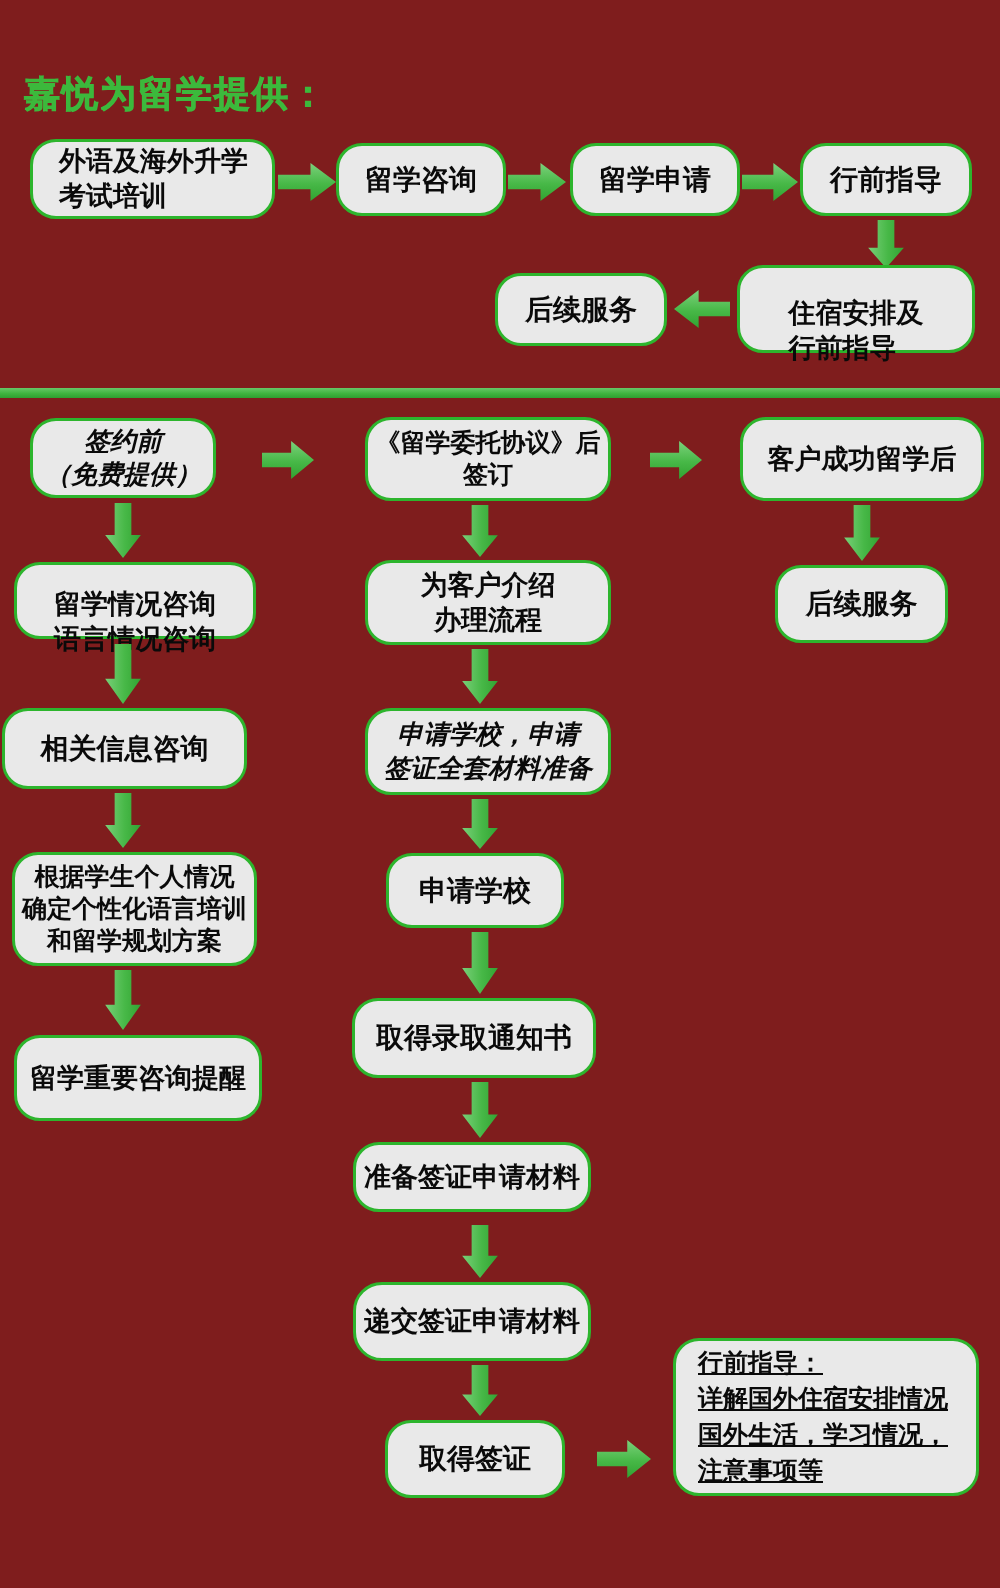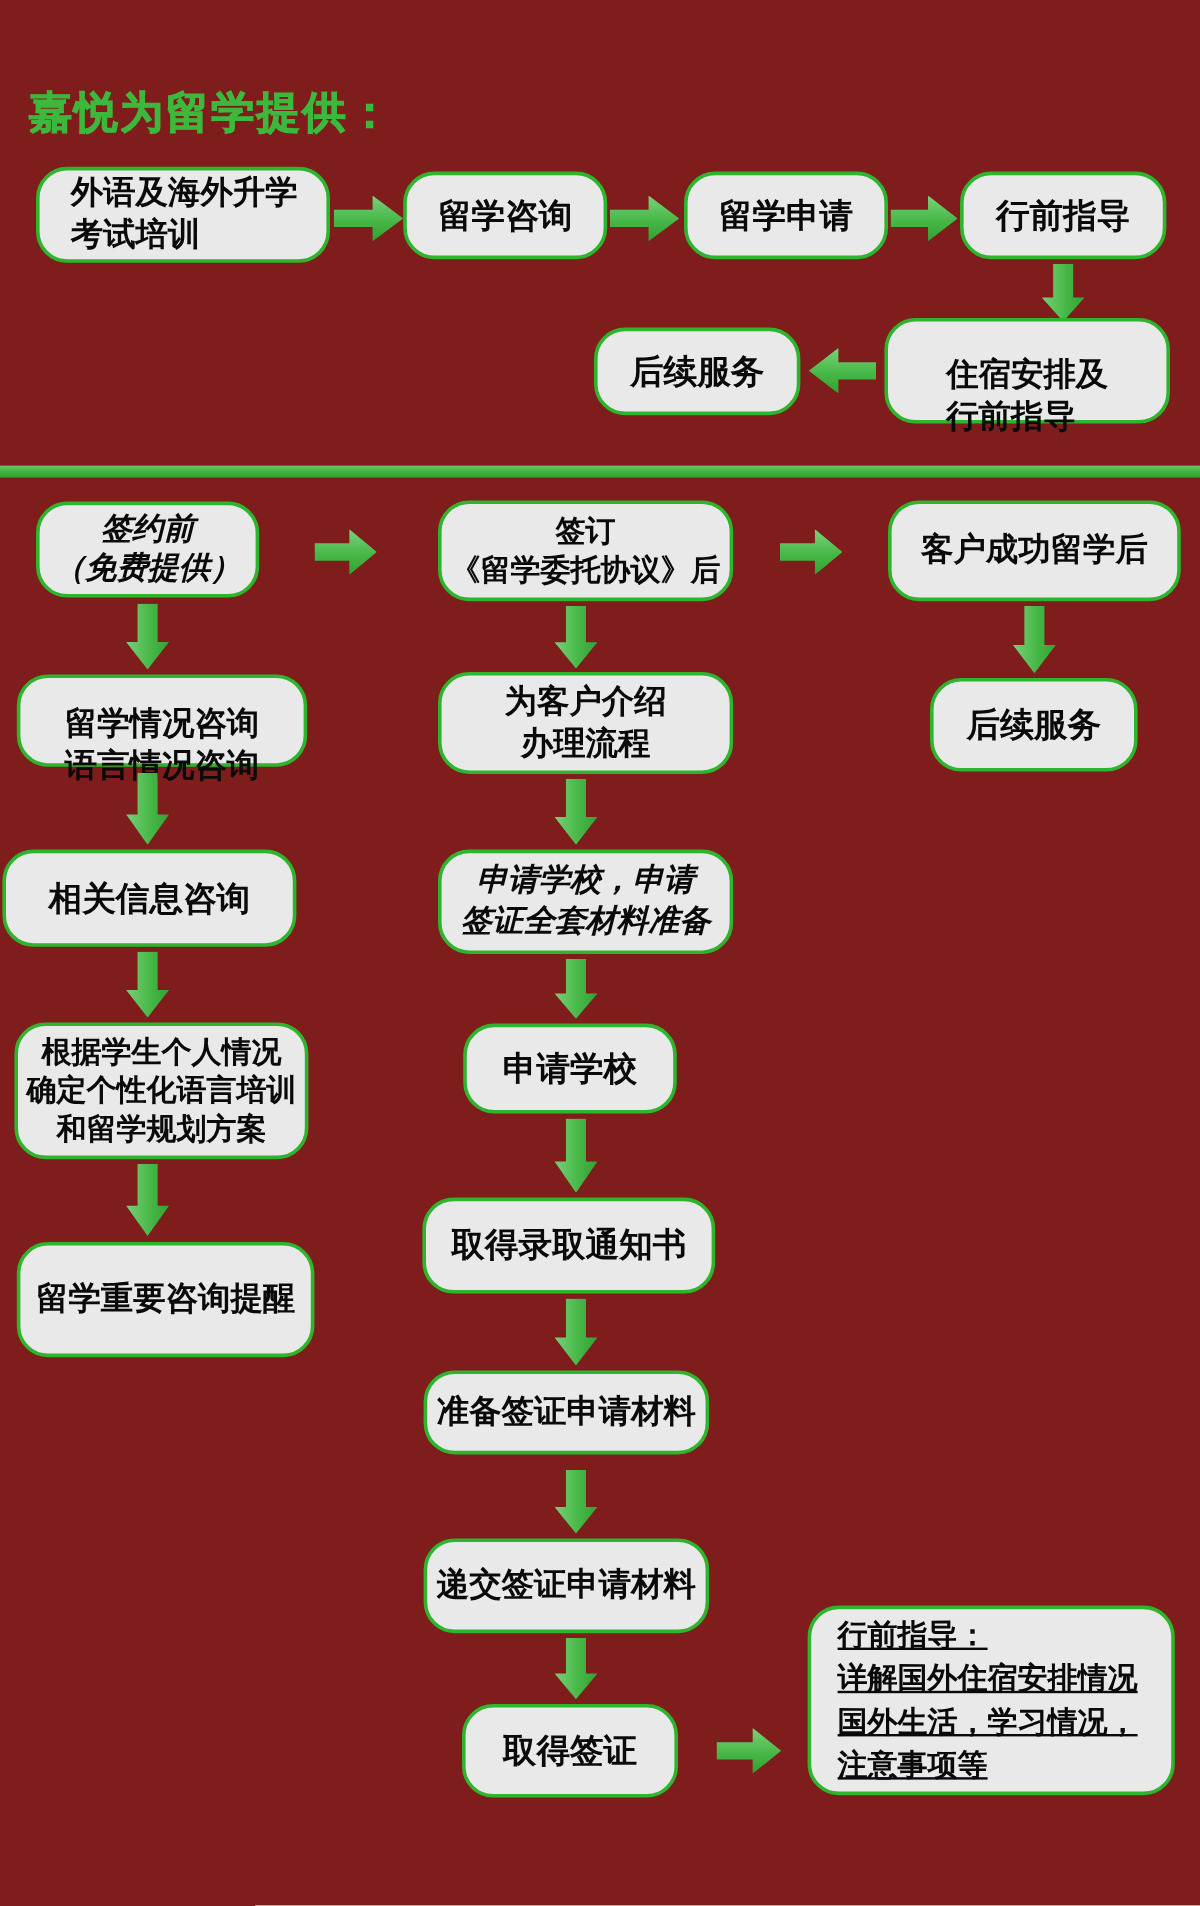--- a/index.html
+++ b/index.html
@@ -101,22 +101,22 @@
   <div class="box" style="left:30px;top:418px;width:186px;height:80px;">
     <div class="inner fs26">
       <div>签约前</div>
       <div>（免费提供）</div>
     </div>
   </div>
   <div class="arrow arrow-r" style="left:262px;top:441px;width:52px;height:38px;"></div>
 
   <div class="box" style="left:365px;top:417px;width:246px;height:84px;">
     <div class="inner fs25">
+      <div>《留学委托协议》后</div>
       <div>签订</div>
-      <div>《留学委托协议》后</div>
     </div>
   </div>
   <div class="arrow arrow-r" style="left:650px;top:441px;width:52px;height:38px;"></div>
 
   <div class="box" style="left:740px;top:417px;width:244px;height:84px;">
     <div class="inner fs27">客户成功留学后</div>
   </div>
 
   <div class="arrow arrow-d" style="left:104px;top:503px;width:38px;height:55px;"></div>
   <div class="box" style="left:14px;top:562px;width:242px;height:77px;">
@@ -134,21 +134,21 @@
   <div class="arrow arrow-d" style="left:104px;top:793px;width:38px;height:55px;"></div>
   <div class="box" style="left:12px;top:852px;width:245px;height:114px;">
     <div class="inner fs25">
       <div>根据学生个人情况</div>
       <div>确定个性化语言培训</div>
       <div>和留学规划方案</div>
     </div>
   </div>
 
   <div class="arrow arrow-d" style="left:104px;top:970px;width:38px;height:60px;"></div>
-  <div class="box" style="left:14px;top:1035px;width:248px;height:96px;">
+  <div class="box" style="left:14px;top:1035px;width:248px;height:86px;">
     <div class="inner fs27">留学重要咨询提醒</div>
   </div>
 
   <div class="arrow arrow-d" style="left:461px;top:505px;width:38px;height:52px;"></div>
   <div class="box" style="left:365px;top:560px;width:246px;height:85px;">
     <div class="inner fs27">
       <div>为客户介绍</div>
       <div>办理流程</div>
     </div>
   </div>
@@ -170,21 +170,21 @@
   <div class="box" style="left:352px;top:998px;width:244px;height:80px;">
     <div class="inner fs28">取得录取通知书</div>
   </div>
 
   <div class="arrow arrow-d" style="left:461px;top:1082px;width:38px;height:56px;"></div>
   <div class="box" style="left:353px;top:1142px;width:238px;height:70px;">
     <div class="inner fs27">准备签证申请材料</div>
   </div>
 
   <div class="arrow arrow-d" style="left:461px;top:1225px;width:38px;height:53px;"></div>
-  <div class="box" style="left:353px;top:1282px;width:238px;height:79px;">
+  <div class="box" style="left:353px;top:1282px;width:238px;height:79px;border-radius:29px;">
     <div class="inner fs27">递交签证申请材料</div>
   </div>
 
   <div class="arrow arrow-d" style="left:461px;top:1365px;width:38px;height:51px;"></div>
   <div class="box" style="left:385px;top:1420px;width:180px;height:78px;">
     <div class="inner fs28">取得签证</div>
   </div>
 
   <div class="arrow arrow-r" style="left:597px;top:1440px;width:54px;height:38px;"></div>
   <div class="box align-left" style="left:673px;top:1338px;width:306px;height:158px;padding-left:22px;">

